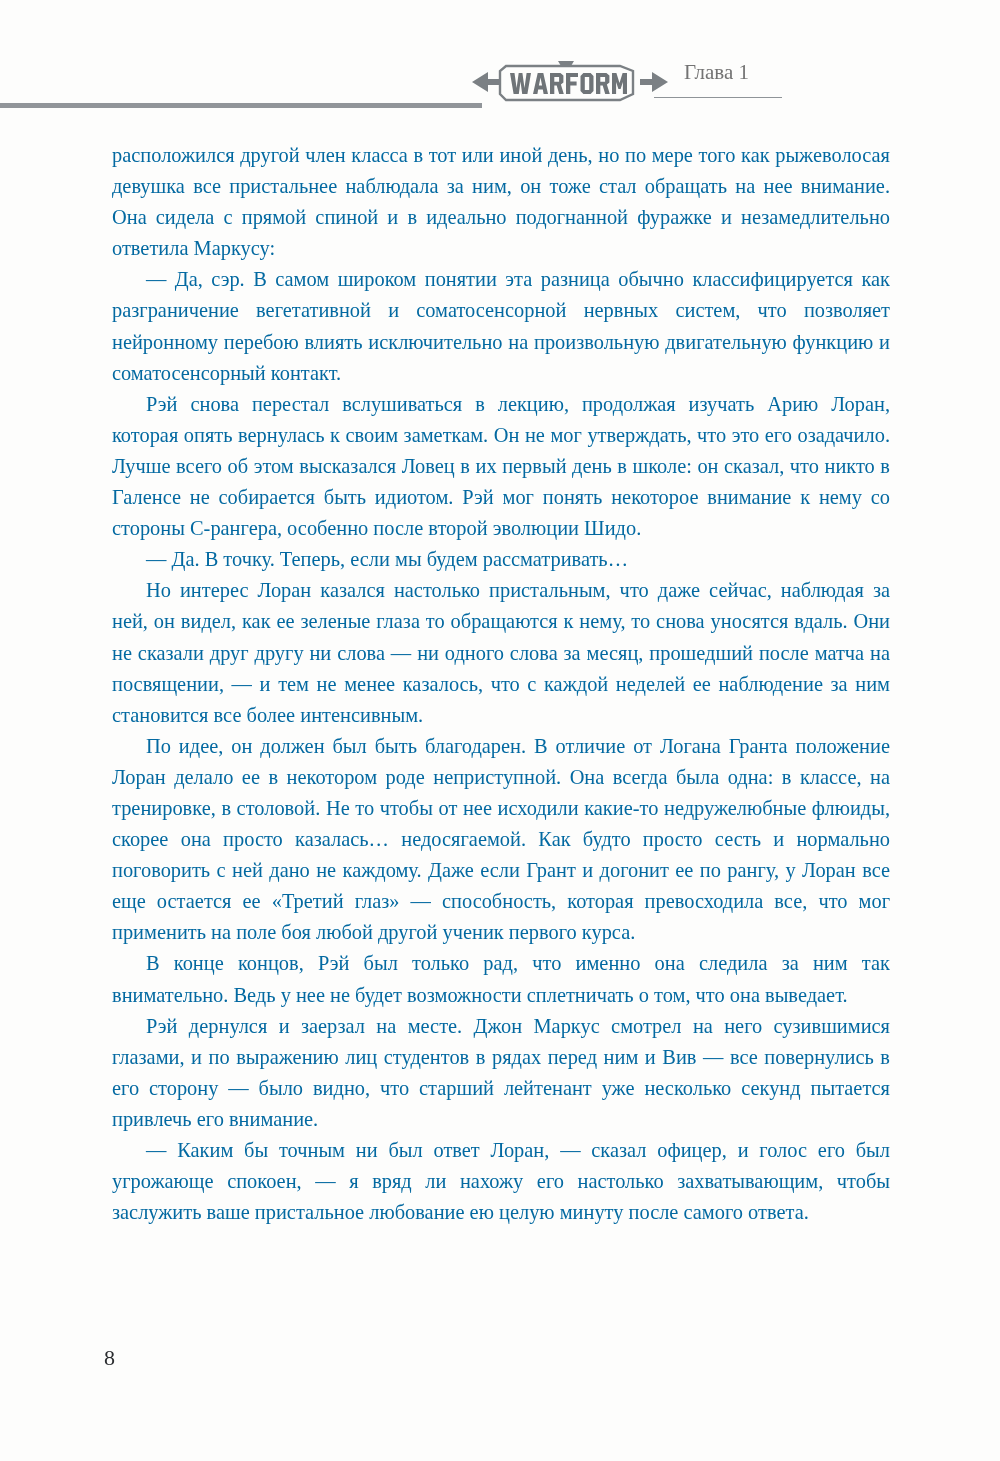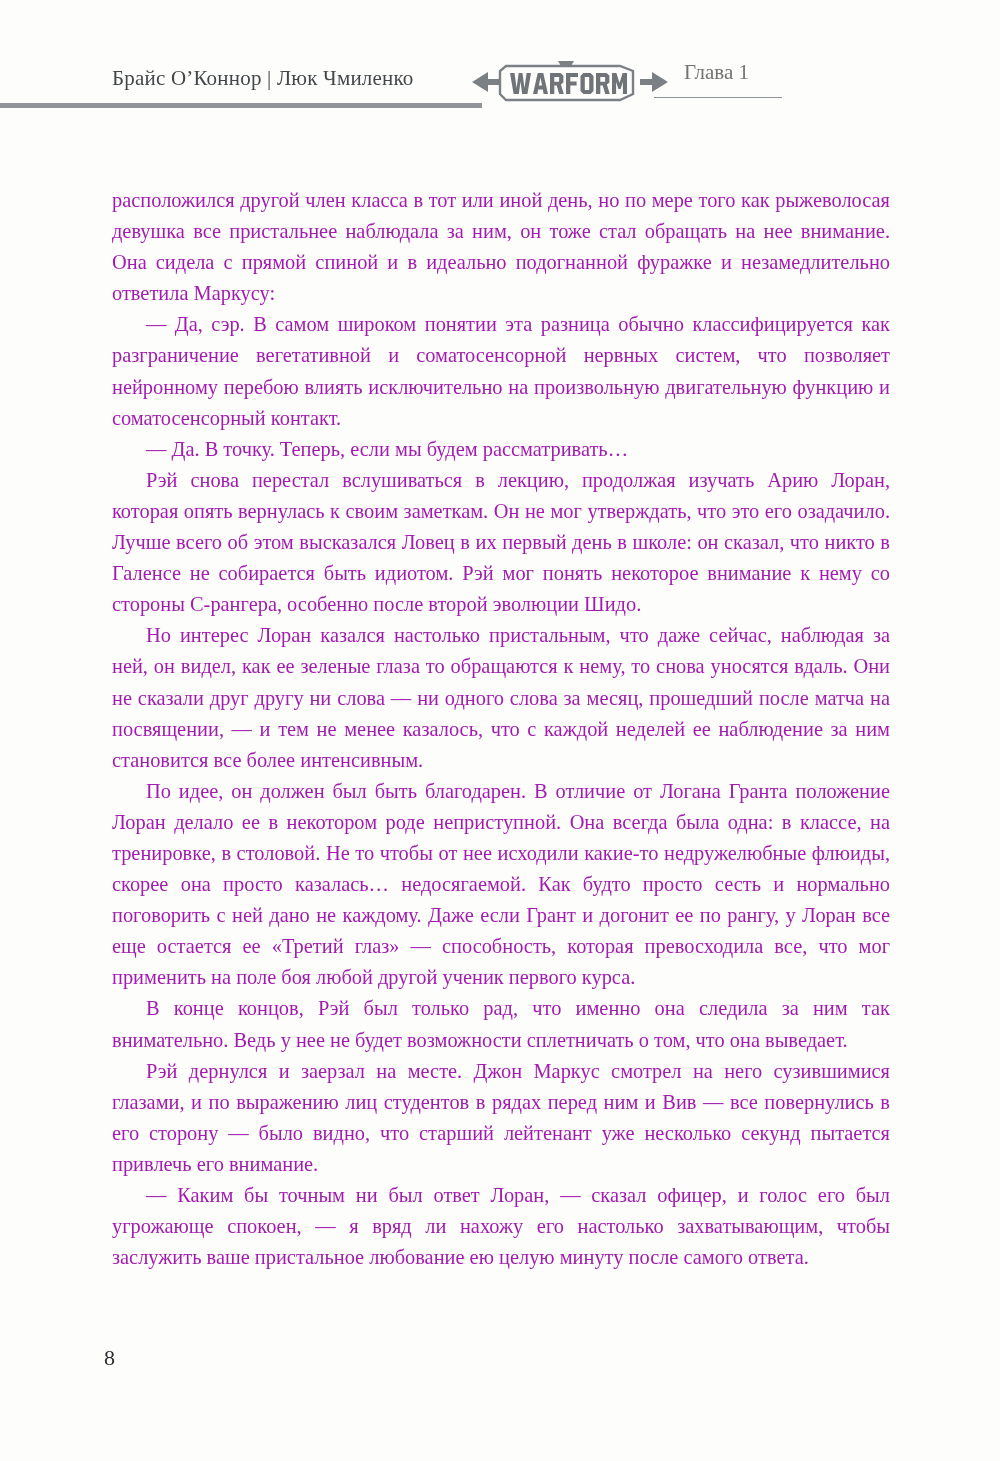--- a/index.html
+++ b/index.html
@@ -72,25 +72,24 @@
   }
 
   
   .body-text {
     position: absolute;
     left: 112px;
     top: 140px;
     width: 778px;
     font-size: 20.4px;
     line-height: 31.1px;
-    color: #a21caf;
+    color: #0369a1;
     text-align: justify;
     text-justify: inter-word;
     hyphens: manual;
-    margin-top: 45px;
   }
   .body-text p {
     margin: 0;
     text-indent: 34px;
   }
   .body-text p.no-indent {
     text-indent: 0;
   }
   .body-text p:last-child { margin-bottom: 0; }
 
@@ -103,21 +102,20 @@
     color: #2b2d30;
   }
 </style>
 </head>
 <body>
 
 <div class="page">
 
   <div class="header">
 
-    <div class="header-authors">Брайс О’Коннор | Люк Чмиленко</div>
 
     <div class="header-rule-thick"></div>
 
     <div class="logo-wrap">
       <svg class="logo-svg" width="200" height="52" viewBox="0 0 200 52" xmlns="http://www.w3.org/2000/svg">
         <g fill="#7b8084">
 
           <path d="M2 26 L18 16 L18 23 L30 23 L30 29 L18 29 L18 36 Z"></path>
 
           <path d="M198 26 L182 16 L182 23 L170 23 L170 29 L182 29 L182 36 Z"></path>
@@ -148,22 +146,22 @@
       </svg>
     </div>
 
     <div class="header-chapter">Глава 1</div>
     <div class="header-rule-thin"></div>
   </div>
 
   <div class="body-text">
     <p class="no-indent">расположился другой член класса в тот или иной день, но по мере того как рыжеволосая девушка все пристальнее наблюдала за ним, он тоже стал обращать на нее внимание. Она сидела с прямой спиной и в идеально подогнанной фуражке и незамедлительно ответила Маркусу:</p>
     <p>— Да, сэр. В самом широком понятии эта разница обычно классифицируется как разграничение вегетативной и соматосенсорной нервных систем, что позволяет нейронному перебою влиять исключительно на произвольную двигательную функцию и соматосенсорный контакт.</p>
+    <p>Рэй снова перестал вслушиваться в лекцию, продолжая изучать Арию Лоран, которая опять вернулась к своим заметкам. Он не мог утверждать, что это его озадачило. Лучше всего об этом высказался Ловец в их первый день в школе: он сказал, что никто в Галенсе не собирается быть идиотом. Рэй мог понять некоторое внимание к нему со стороны С-рангера, особенно после второй эволюции Шидо.</p>
     <p>— Да. В точку. Теперь, если мы будем рассматривать…</p>
-    <p>Рэй снова перестал вслушиваться в лекцию, продолжая изучать Арию Лоран, которая опять вернулась к своим заметкам. Он не мог утверждать, что это его озадачило. Лучше всего об этом высказался Ловец в их первый день в школе: он сказал, что никто в Галенсе не собирается быть идиотом. Рэй мог понять некоторое внимание к нему со стороны С-рангера, особенно после второй эволюции Шидо.</p>
     <p>Но интерес Лоран казался настолько пристальным, что даже сейчас, наблюдая за ней, он видел, как ее зеленые глаза то обращаются к нему, то снова уносятся вдаль. Они не сказали друг другу ни слова — ни одного слова за месяц, прошедший после матча на посвящении, — и тем не менее казалось, что с каждой неделей ее наблюдение за ним становится все более интенсивным.</p>
     <p>По идее, он должен был быть благодарен. В отличие от Логана Гранта положение Лоран делало ее в некотором роде неприступной. Она всегда была одна: в классе, на тренировке, в столовой. Не то чтобы от нее исходили какие-то недружелюбные флюиды, скорее она просто казалась… недосягаемой. Как будто просто сесть и нормально поговорить с ней дано не каждому. Даже если Грант и догонит ее по рангу, у Лоран все еще остается ее «Третий глаз» — способность, которая превосходила все, что мог применить на поле боя любой другой ученик первого курса.</p>
     <p>В конце концов, Рэй был только рад, что именно она следила за ним так внимательно. Ведь у нее не будет возможности сплетничать о том, что она выведает.</p>
     <p>Рэй дернулся и заерзал на месте. Джон Маркус смотрел на него сузившимися глазами, и по выражению лиц студентов в рядах перед ним и Вив — все повернулись в его сторону — было видно, что старший лейтенант уже несколько секунд пытается привлечь его внимание.</p>
     <p>— Каким бы точным ни был ответ Лоран, — сказал офицер, и голос его был угрожающе спокоен, — я вряд ли нахожу его настолько захватывающим, чтобы заслужить ваше пристальное любование ею целую минуту после самого ответа.</p>
   </div>
 
   <div class="folio">8</div>
 
 </div>

